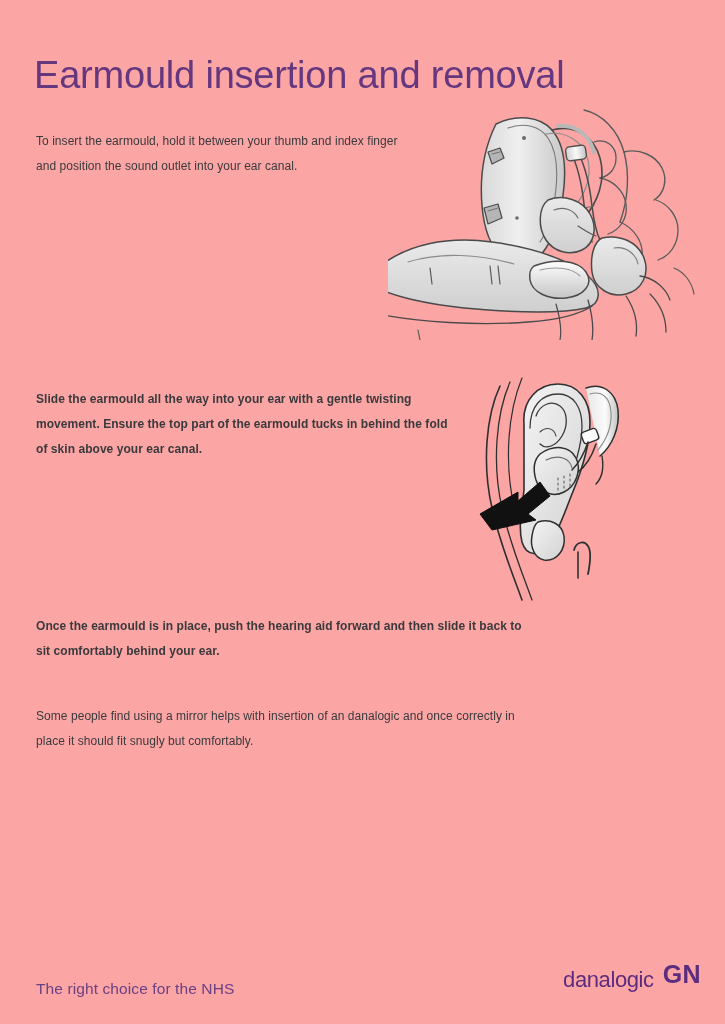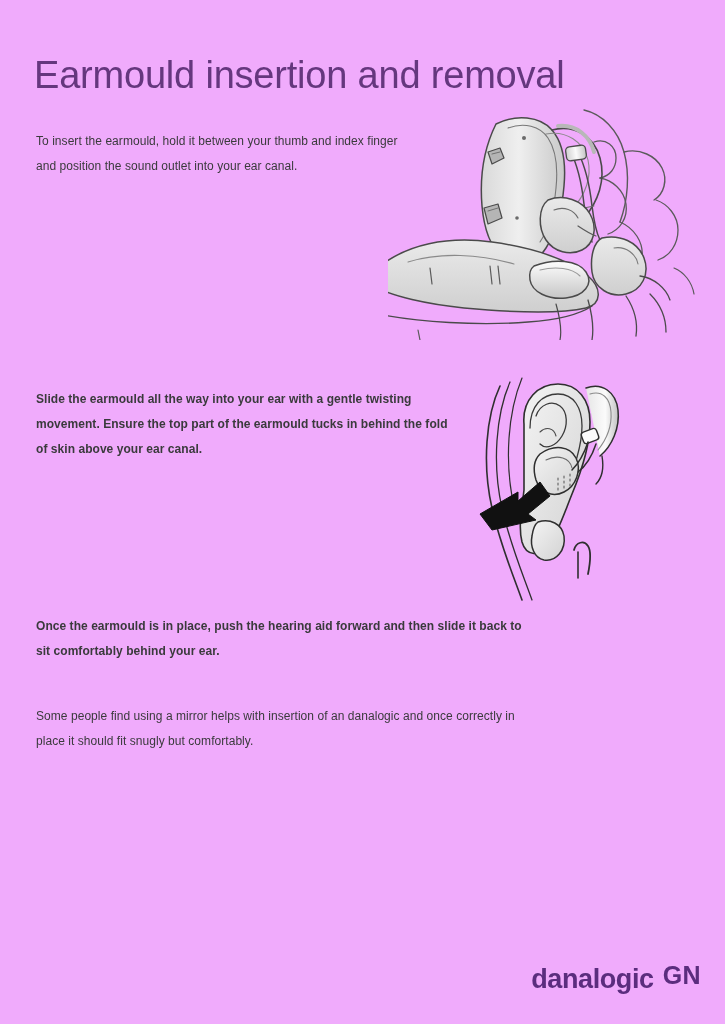--- a/index.html
+++ b/index.html
@@ -13,21 +13,21 @@
     height: 1024px;
     position: relative;
     overflow: hidden;
     font-family: "Liberation Sans", sans-serif;
     -webkit-font-smoothing: antialiased;
   }
 
   .page {
     position: absolute;
     inset: 0;
-    background: #f0abfc;
+    background: #fca5a5;
   }
 
   
   .page-title {
     position: absolute;
     left: 34px;
     top: 28px;
     font-size: 38px;
     font-weight: 300;
     letter-spacing: -0.2px;
@@ -81,22 +81,22 @@
   .brand-logo {
     position: absolute;
     right: 24px;
     top: 966px;
     display: flex;
     align-items: baseline;
     gap: 9px;
     color: #5b2d7e;
   }
   .brand-word {
-    font-size: 27px;
-    font-weight: 700;
+    font-size: 22px;
+    font-weight: 400;
     letter-spacing: -0.4px;
     line-height: 1;
     color: #5b2d7e;
   }
   .brand-gn {
     font-size: 25px;
     font-weight: 700;
     letter-spacing: 0.4px;
     line-height: 1;
     position: relative;
@@ -260,19 +260,20 @@
         <path d="M96 178 C98 170 106 168 110 174 C114 180 112 192 110 202" stroke="#2f2f2f" stroke-width="1.8" fill="none"></path>
         <path d="M100 180 C100 192 100 200 100 206" stroke="#2f2f2f" stroke-width="1.6" fill="none"></path>
       </g>
 
       <g>
         <path d="M2 142 L40 120 L40 129 L62 110 L72 124 L50 142 L58 148 L14 158 Z" fill="#111111" stroke="#111111" stroke-width="1" stroke-linejoin="round"></path>
       </g>
     </svg>
   </div>
 
+  <div class="footer-tagline">The right choice for the NHS</div>
 
   <div class="brand-logo">
     <span class="brand-word">danalogic</span>
     <span class="brand-gn">GN</span>
   </div>
 
 </div>
 
 </body></html>

